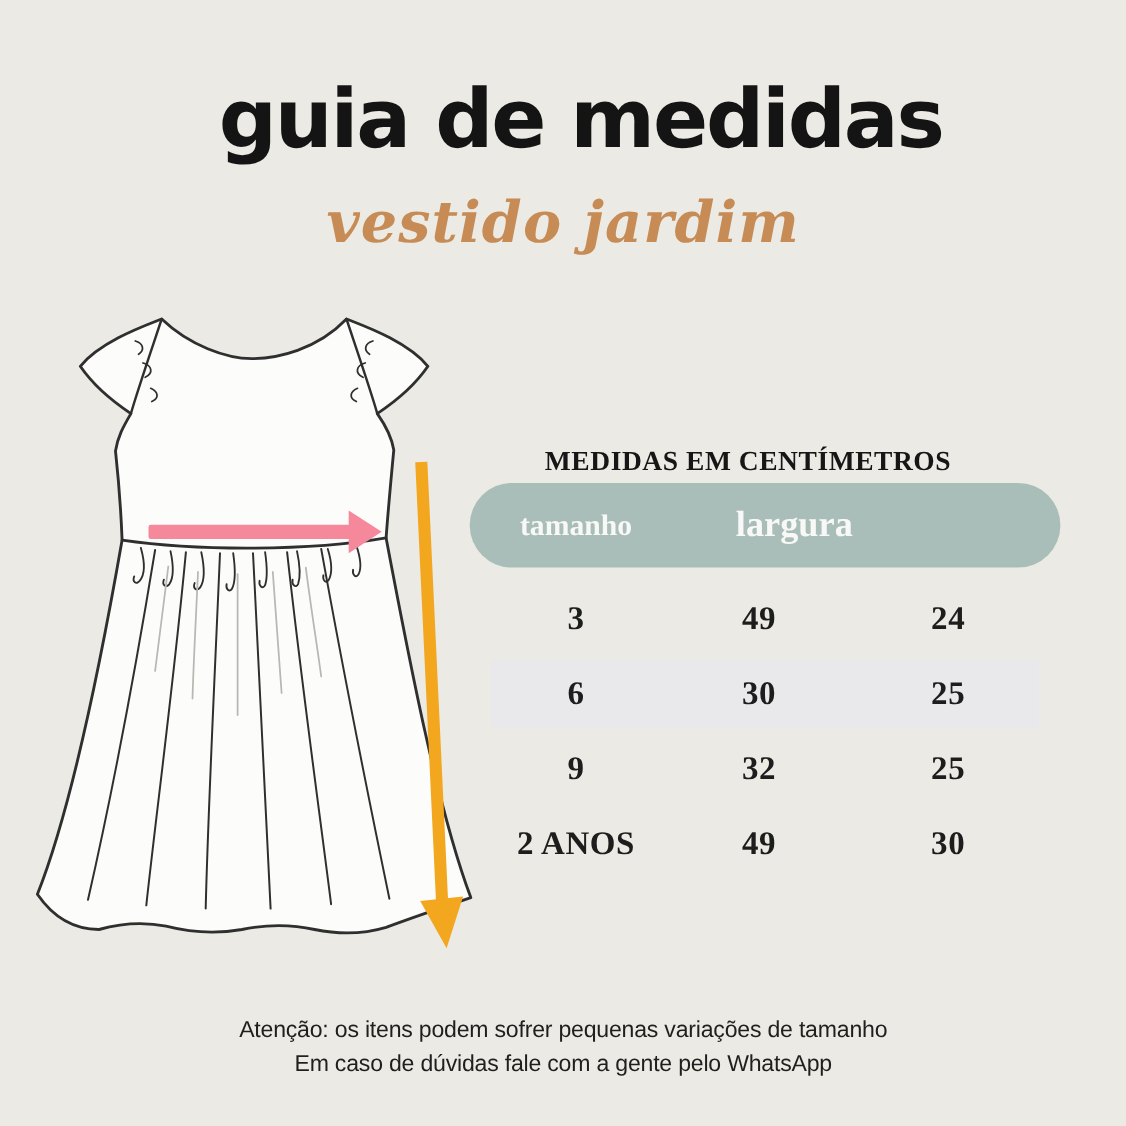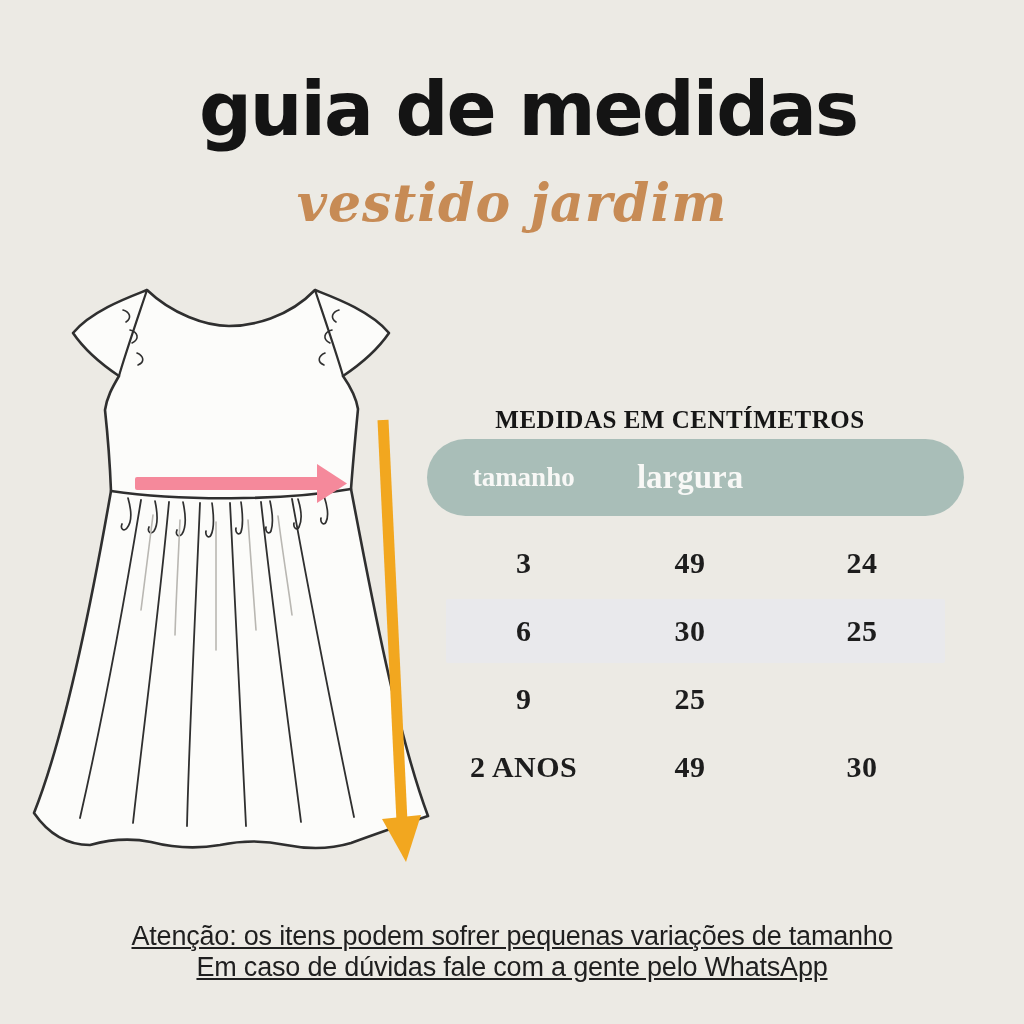--- a/index.html
+++ b/index.html
@@ -34,21 +34,21 @@
   .illustration{position:absolute;left:20px;top:270px;width:420px;height:610px;}
 
   .table-caption{
     position:absolute;left:420px;top:378px;width:520px;text-align:center;
     font-family:"Liberation Serif",serif;font-weight:bold;font-size:25px;
     letter-spacing:0.5px;color:#161616;margin-top:28px;
   }
   .header-pill{
     position:absolute;left:427px;top:439px;width:537px;height:77px;
     border-radius:39px;background:var(--table-header-bg);
-    display:grid;grid-template-columns:36% 26% 38%;align-items:center;
+    display:grid;grid-template-columns:36% 26% 38%;align-items:center;gap:32px;
   }
   .header-pill .col{
     text-align:center;color:var(--table-header-text);
     font-family:"Liberation Serif",serif;font-weight:bold;
   }
   .col-0,.col-1{font-size:27px;}
   .col-2{font-size:33px;}
 
   .rows{position:absolute;left:427px;top:529px;width:537px;}
   .row{
@@ -59,21 +59,21 @@
     position:relative;z-index:1;text-align:center;
     font-family:"Liberation Serif",serif;font-weight:bold;
     font-size:30px;color:var(--text-dark);letter-spacing:0.5px;
   }
   .row.striped::before{
     content:"";position:absolute;left:19px;right:19px;top:2px;bottom:2px;
     background:var(--row-stripe);z-index:0;border-radius:2px;
   }
   .footer{
     position:absolute;top:921px;left:0;width:1024px;text-align:center;
-    font-size:27px;line-height:31px;color:#1f1f1f;letter-spacing:-0.2px;text-decoration:underline;
+    font-size:21px;line-height:31px;color:#1f1f1f;letter-spacing:-0.2px;
   }
 </style>
 </head>
 <body>
 
 <div class="page-title">guia de medidas</div>
 <div class="product-name">vestido jardim</div>
 
 <svg class="illustration" viewBox="0 0 420 610" xmlns="http://www.w3.org/2000/svg">
 
@@ -167,20 +167,21 @@
     <span class="cell">49</span>
     <span class="cell">24</span>
   </div>
   <div class="row striped">
     <span class="cell">6</span>
     <span class="cell">30</span>
     <span class="cell">25</span>
   </div>
   <div class="row">
     <span class="cell">9</span>
+    <span class="cell">32</span>
     <span class="cell">25</span>
   </div>
   <div class="row">
     <span class="cell">2 ANOS</span>
     <span class="cell">49</span>
     <span class="cell">30</span>
   </div>
 </div>
 
 <div class="footer">

